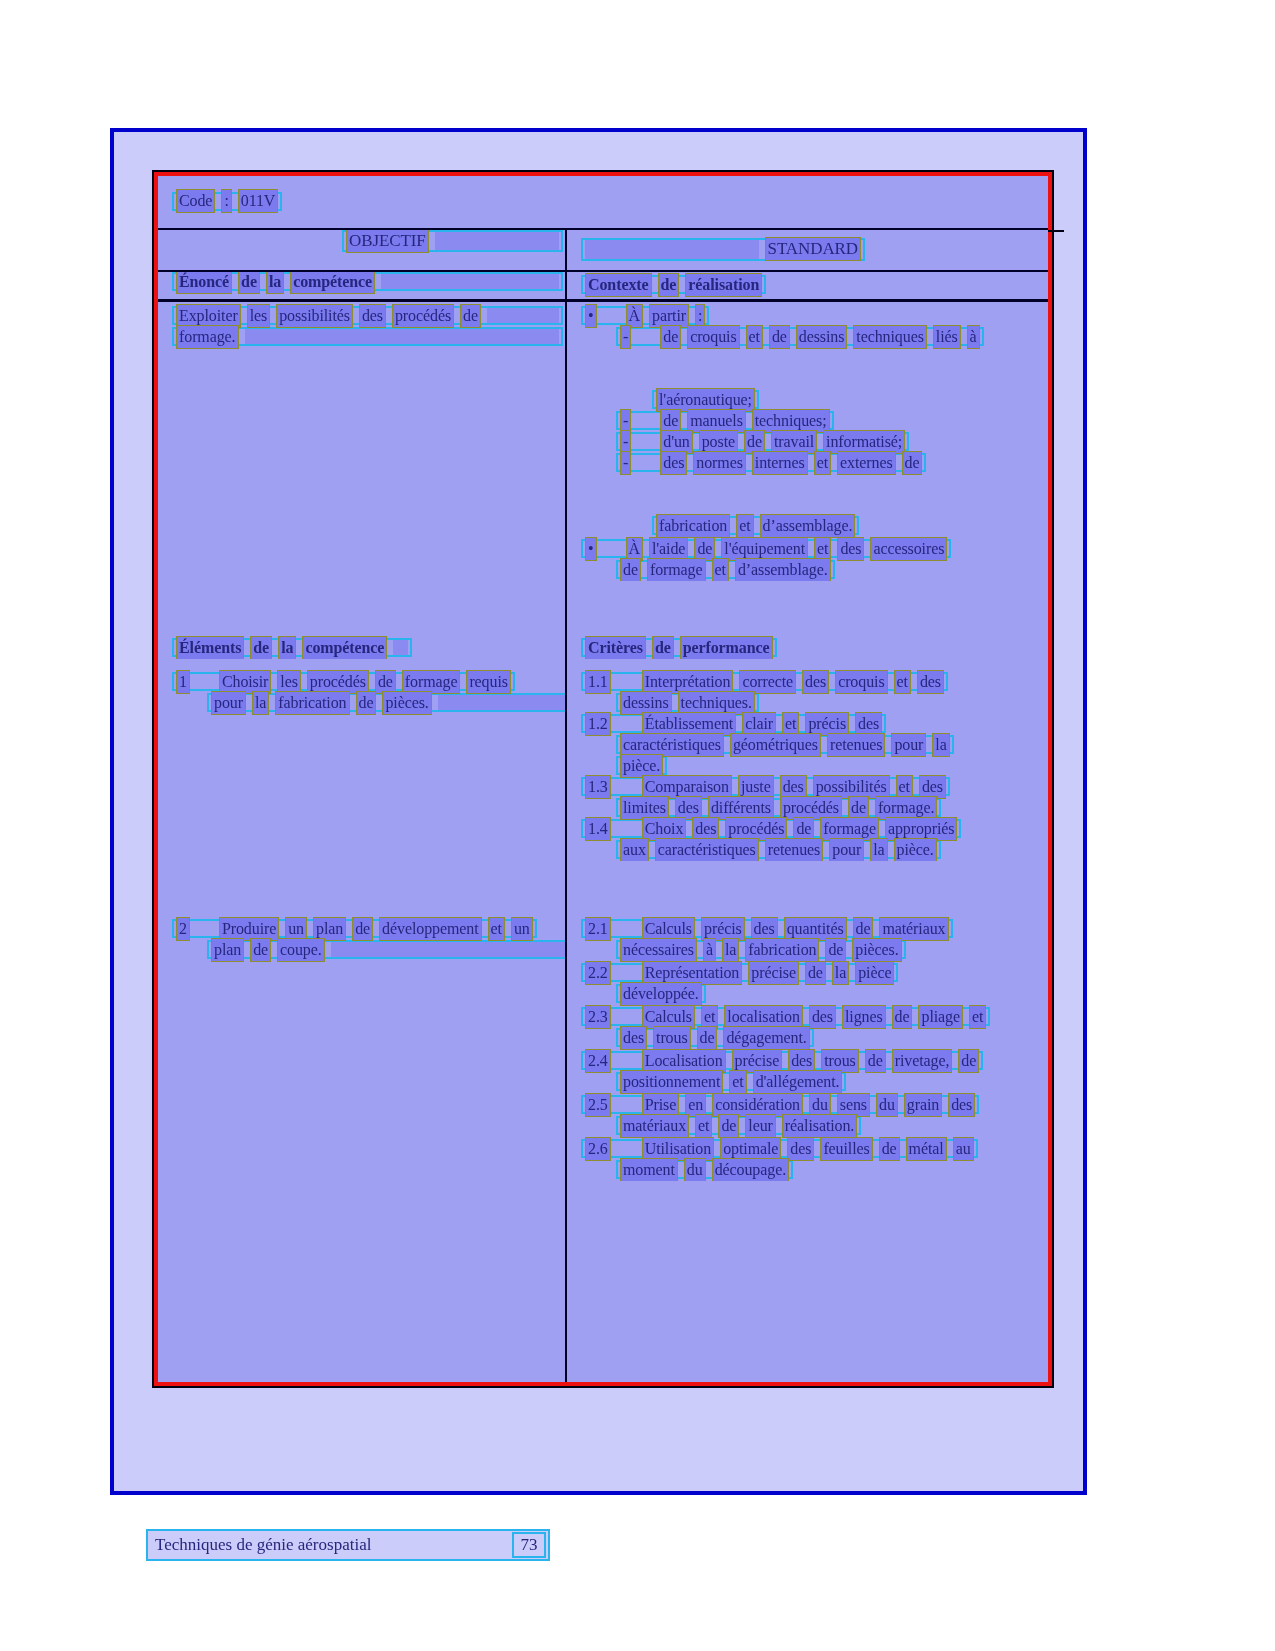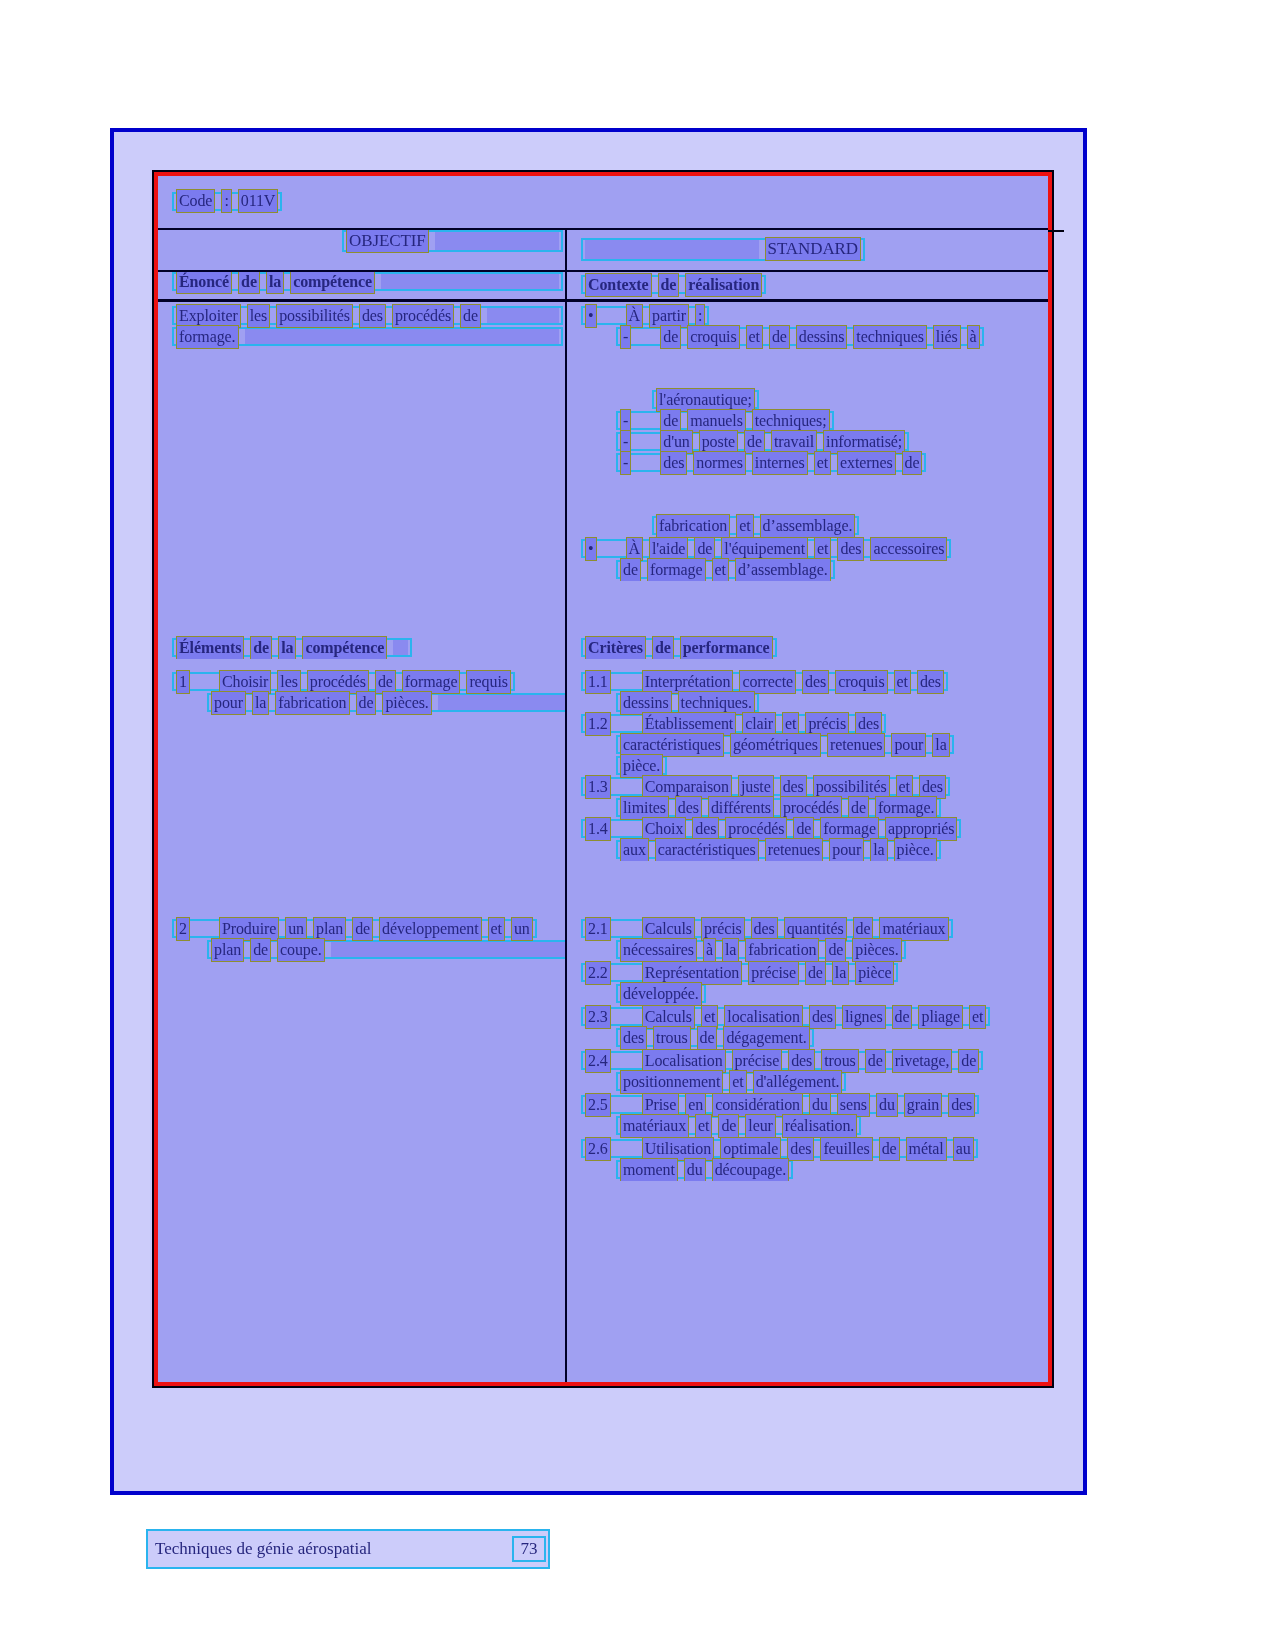--- a/index.html
+++ b/index.html
@@ -51,21 +51,21 @@
   .leadgap{flex-shrink:0; width:17px;} .leadgap.num{width:19px;}
   .fillbar{flex:1; align-self:stretch; background:var(--fill-band); margin:0;}
   .tailbar{flex-shrink:0; width:15px; align-self:stretch; background:var(--fill-band);}
 
   .line.objectif{margin-left:170px; width:auto; align-self:stretch; height:auto;
     max-height:23px; margin-top:0; margin-bottom:0;}
   .line.standard{width:284px; height:23px;}
   .row-title .w{font-size:17px;}
   .row-sechead .line{align-self:auto;}
 
-  .footer{position:absolute; left:146px; top:1529px; width:404px; height:40px;
+  .footer{position:absolute; left:146px; top:1529px; width:404px; height:32px;
     border:2px solid var(--cyan); background:var(--frame-bg); display:flex;
     align-items:center; padding:0 2px 0 7px; font-size:17px; color:var(--text);}
   .footer-page-box{margin-left:auto; border:2px solid var(--cyan); height:26px;
     min-width:34px; display:flex; align-items:center; justify-content:center;}
 </style>
 </head>
 <body>
 
 <div class="stage">
   <div class="page-frame">

